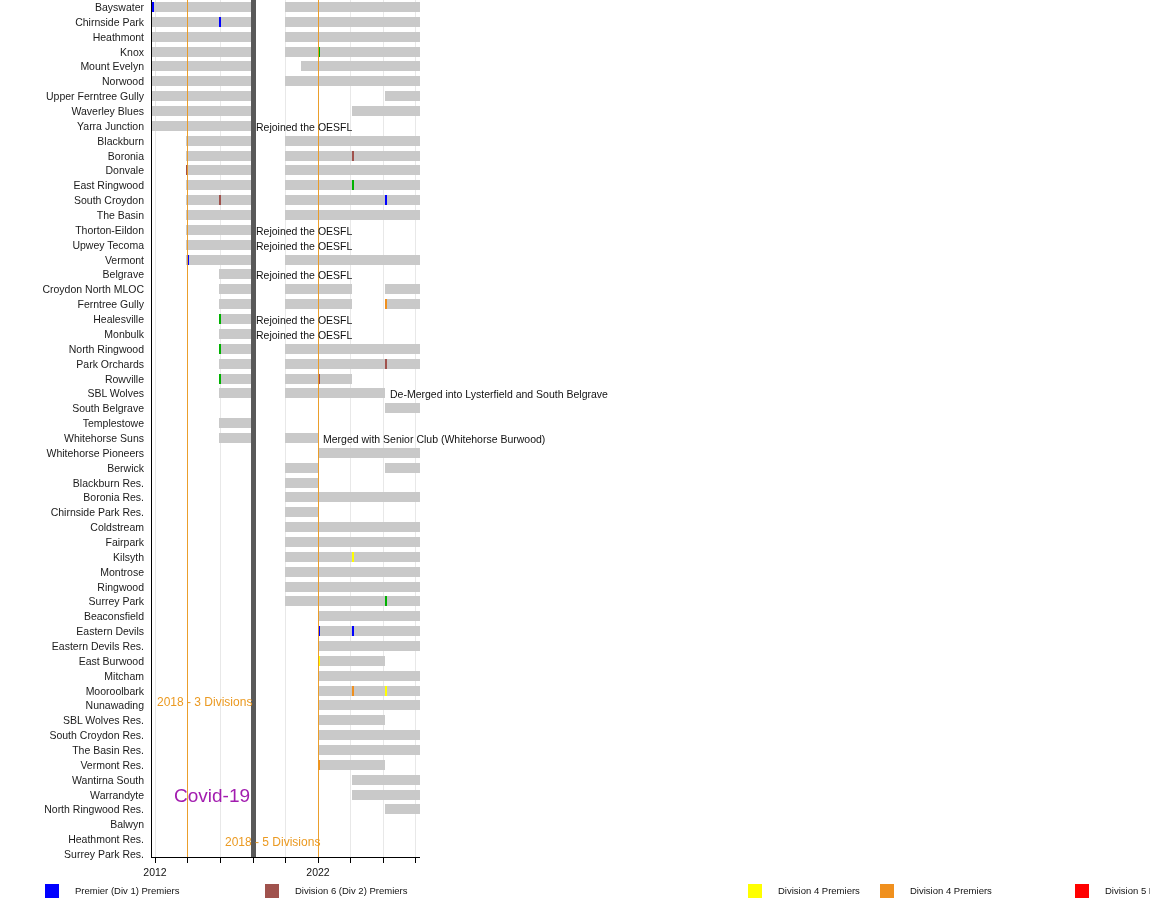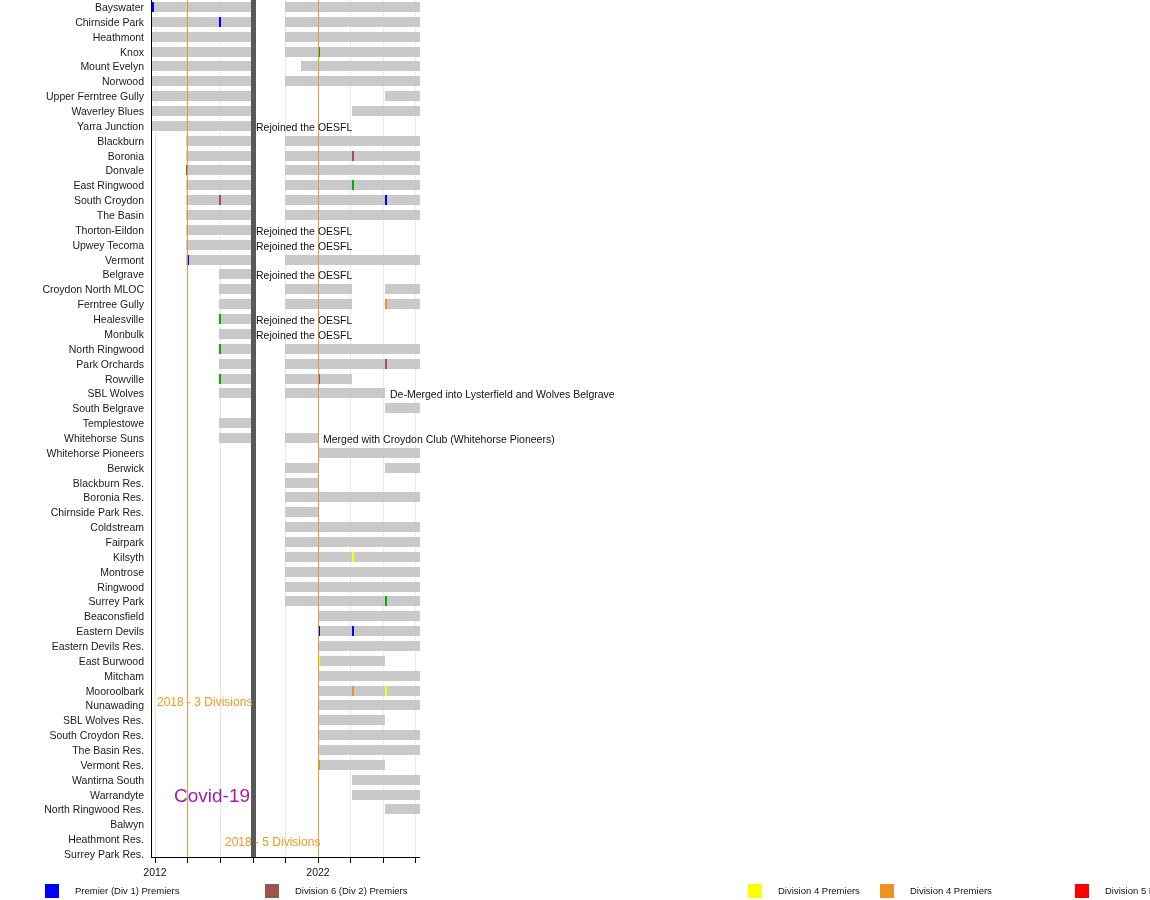--- a/index.html
+++ b/index.html
@@ -243,22 +243,22 @@
       <div class="vline" style="left: 318px;"></div>
       <div class="covid-band" style="left: 251px;"></div>
     </div>
   <div id="notes-layer">
       <div class="note" style="left: 256px; top: 121.88px;">Rejoined the OESFL</div>
       <div class="note" style="left: 256px; top: 225.9px;">Rejoined the OESFL</div>
       <div class="note" style="left: 256px; top: 240.76px;">Rejoined the OESFL</div>
       <div class="note" style="left: 256px; top: 270.48px;">Rejoined the OESFL</div>
       <div class="note" style="left: 256px; top: 315.06px;">Rejoined the OESFL</div>
       <div class="note" style="left: 256px; top: 329.92px;">Rejoined the OESFL</div>
-      <div class="note" style="left: 390px; top: 389.36px;">De-Merged into Lysterfield and Wolves Belgrave</div>
-      <div class="note" style="left: 323px; top: 433.94px;">Merged with Croydon Club (Whitehorse Pioneers)</div>
+      <div class="note" style="left: 390px; top: 389.36px;">De-Merged into Lysterfield and South Belgrave</div>
+      <div class="note" style="left: 323px; top: 433.94px;">Merged with Senior Club (Whitehorse Burwood)</div>
       <div class="vnote" style="left: 157px; top: 695px;">2018 - 3 Divisions</div>
       <div class="covid-label" style="left: 174px; top: 785px;">Covid-19</div>
       <div class="vnote" style="left: 225px; top: 835px;">2018 - 5 Divisions</div>
     </div>
   <div id="xaxis-layer">
       <div class="xtick-label" style="left: 125px; top: 866px;">2012</div>
       <div class="xtick-label" style="left: 288px; top: 866px;">2022</div>
     </div>
 
   <div class="legend" id="legend-layer">

